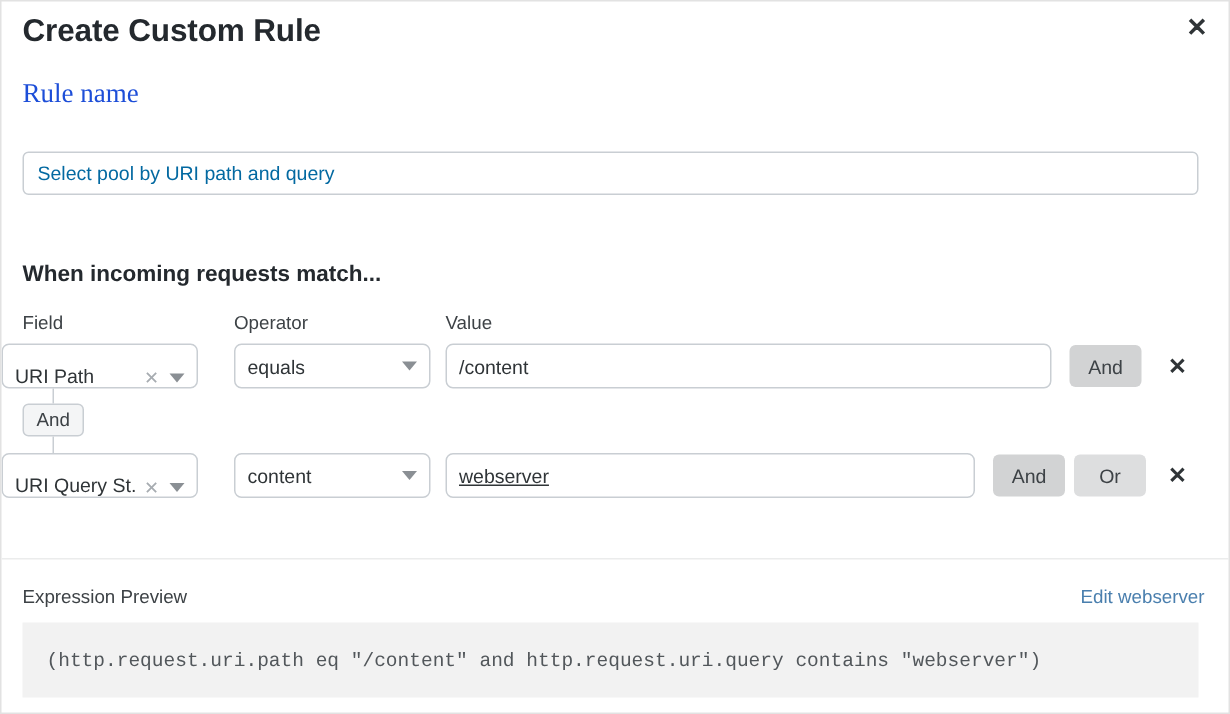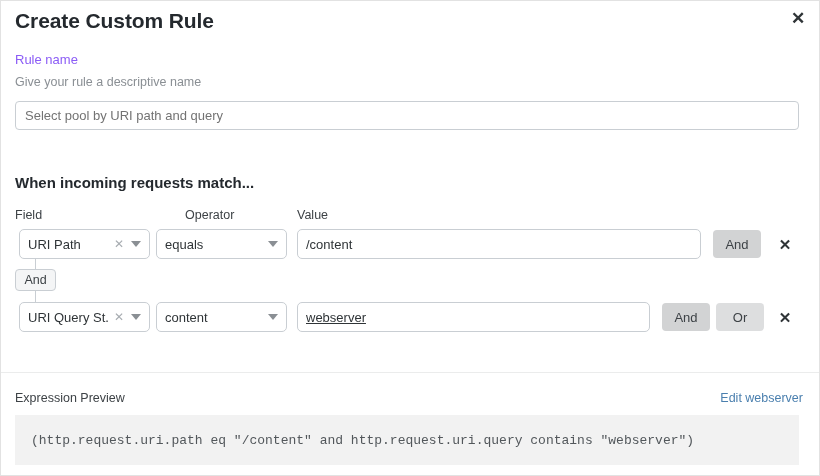--- a/index.html
+++ b/index.html
@@ -45,64 +45,65 @@
     font-size: 17px;
     font-weight: bold;
     line-height: 1;
   }
 
   
   .rule-name-label {
     position: absolute;
     left: 14px;
     top: 51px;
-    font-size: 13px;
-    color: #8b5cf6;
+    font-size: 18px;
+    color: #1d4ed8;
+    font-family: Liberation Serif, serif;
   }
   .rule-name-hint {
     position: absolute;
     left: 14px;
     top: 74px;
     font-size: 12.5px;
     color: #8a8f94;
   }
   .rule-name-input {
     position: absolute;
     left: 14px;
     top: 100px;
     width: 784px;
     height: 29px;
     box-sizing: border-box;
     border: 1px solid #c9ced3;
     border-radius: 4px;
     background: #fff;
     font-family: "Liberation Sans", sans-serif;
     font-size: 13px;
-    color: #737373;
+    color: #0369a1;
     padding: 0 9px;
     outline: none;
   }
 
   
   .match-heading {
     position: absolute;
     left: 14px;
     top: 173px;
     font-size: 15px;
     font-weight: bold;
     color: #24292e;
   }
   .col-label {
     position: absolute;
     top: 207px;
     font-size: 12.5px;
     color: #3d4246;
   }
   .col-field    { left: 14px; }
-  .col-operator { left: 155px; margin-left: 29px; }
+  .col-operator { left: 155px; }
   .col-value    { left: 296px; }
 
   
   .row {
     position: absolute;
     left: 0;
     height: 30px;
   }
   .row-1 { top: 228px; }
   .row-2 { top: 301px; }
@@ -147,21 +148,21 @@
   }
   .chev {
     width: 0;
     height: 0;
     border-left: 5px solid transparent;
     border-right: 5px solid transparent;
     border-top: 6px solid #8a8f94;
     cursor: pointer;
   }
 
-  .field-ctl    { left: 18px;  width: 131px; }
+  .field-ctl    { left: 0;  width: 131px; align-items: flex-end; }
   .operator-ctl { left: 155px; width: 131px; }
   .value-ctl    { left: 296px; }
   .value-ctl.w-long  { width: 404px; justify-content: flex-end; }
   .value-ctl.w-short { width: 353px; text-decoration: underline; }
 
   .value-input {
     border: none;
     outline: none;
     width: 100%;
     font-family: "Liberation Sans", sans-serif;
@@ -279,21 +280,20 @@
 </style>
 </head>
 <body>
 
 <div class="dialog">
 
   <div class="dlg-title">Create Custom Rule</div>
   <div class="close-btn">✕</div>
 
   <div class="rule-name-label">Rule name</div>
-  <div class="rule-name-hint">Give your rule a descriptive name</div>
   <input class="rule-name-input" type="text" value="Select pool by URI path and query" style="">
 
   <div class="match-heading">When incoming requests match...</div>
   <div class="col-label col-field">Field</div>
   <div class="col-label col-operator">Operator</div>
   <div class="col-label col-value">Value</div>
 
   <div class="row row-1">
     <div class="ctl select-box field-ctl">
       <span class="sel-text">URI Path</span>

